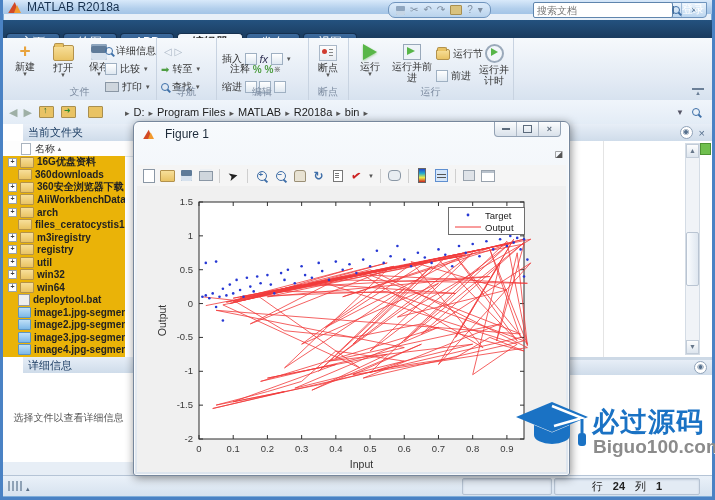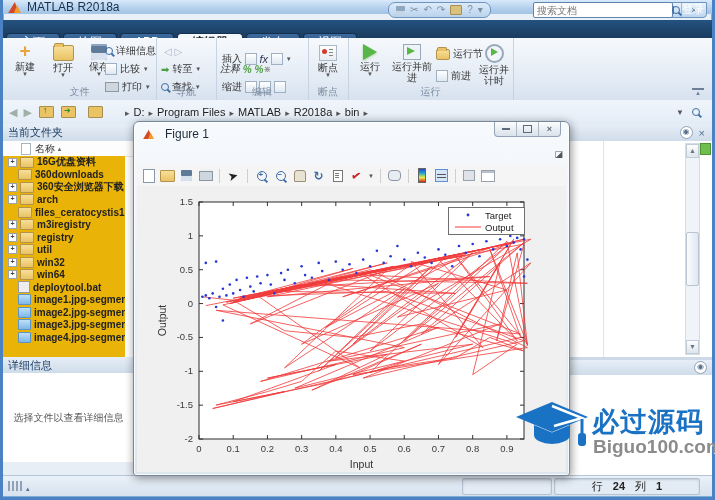--- a/index.html
+++ b/index.html
@@ -79,21 +79,21 @@
   .nav-ar{color:#9fb0a6;font-size:11px;margin-left:6px;cursor:pointer;}
   .minifold{width:13px;height:10px;background:#e9c364;border:1px solid #a98f4f;border-radius:1px;margin-left:7px;position:relative;cursor:pointer;}
   .minifold.up:after{content:"↑";position:absolute;left:3px;top:-2px;font-size:9px;color:#2c6e2c;font-weight:bold;}
   .minifold.go:after{content:"➜";position:absolute;left:2px;top:-1px;font-size:8px;color:#2c8e2c;}
   #crumbs{margin-left:18px;color:#222;}
   #crumbs b{font-weight:normal;}
   .crumb-sep{color:#555;font-size:9px;margin:0 4px;}
   #addr-right{position:absolute;right:8px;display:flex;gap:8px;align-items:center;}
   
   .phead{background:linear-gradient(#e7eef7,#cfdcea);border-bottom:1px solid #b3c2d4;
-         font-size:11px;color:#1c3d63;display:flex;align-items:center;padding:0 5px;}
+         font-size:11px;color:#1c3d63;display:flex;align-items:center;padding:0 5px;margin-left:20px;}
   #leftpanel{left:3px;top:124px;width:131px;bottom:24px;background:#fff;border-right:1px solid #b9c7d8;}
   #lp-head{left:3px;top:124px;width:131px;height:17px;}
   #colhead{left:3px;top:141px;width:131px;height:15px;background:#fdfdfd;border-bottom:1px solid #dfe5ec;
            display:flex;align-items:center;font-size:10px;color:#333;}
   #colhead .pageic{width:8px;height:10px;border:1px solid #aab4bf;background:#fff;margin:0 4px 0 18px;}
   #filelist{left:3px;top:156px;width:122px;height:201px;overflow:hidden;background:#eab308;font-weight:bold;}
   .frow{height:12.5px;display:flex;align-items:center;font-size:10px;color:#222;white-space:nowrap;cursor:pointer;}
   .exp{width:7px;height:7px;border:1px solid #9aa5b1;background:#fff;margin:0 3px 0 5px;flex:none;
        font-size:7px;line-height:5px;text-align:center;color:#444;}
   .exp.empty{border:none;background:none;}
@@ -256,21 +256,21 @@
       <div class="smallrow" style="left:5px;top:23px;">
         <span class="sic gr">➡</span><span>转至</span>&nbsp;<span class="dcar">▼</span></div>
       <div class="smallrow" style="left:5px;top:41px;">
         <span class="sic mag"></span><span>查找</span>&nbsp;<span class="dcar">▼</span></div>
       <div class="glabel">导航</div>
     </div>
 
     <div class="rgroup" style="left:213px;width:92px;">
       <div class="smallrow" style="left:6px;top:5px;margin-top:8px;">
         <span>插入</span>&nbsp;<span class="sq"></span>&nbsp;<i style="font-size:11px;color:#335;">fx</i>&nbsp;<span class="sq"></span>&nbsp;<span class="dcar">▼</span></div>
-      <div class="smallrow" style="left:4px;top:23px;font-style:italic;">
+      <div class="smallrow" style="left:14px;top:23px;">
         <span>注释</span>&nbsp;<span class="gr">%</span>&nbsp;<span class="gr">%</span><span style="color:#888;font-size:9px;">⋇</span></div>
       <div class="smallrow" style="left:6px;top:41px;font-family:Liberation Serif, serif;">
         <span>缩进</span>&nbsp;<span class="sq"></span>&nbsp;<span class="sq"></span>&nbsp;<span class="sq"></span></div>
       <div class="glabel">编辑</div>
     </div>
 
     <div class="rgroup" style="left:305px;width:40px;">
       <div class="bigbtn" style="left:2px;">
         <span class="i-bp"></span>
         <span class="lbl">断点</span>
@@ -336,20 +336,25 @@
       </div>
       <div class="frow">
         <span class="exp empty"></span>
         <span class="fic folder"></span>
         <span>360downloads</span>
       </div>
       <div class="frow">
         <span class="exp">+</span>
         <span class="fic folder"></span>
         <span>360安全浏览器下载</span>
+      </div>
+      <div class="frow">
+        <span class="exp">+</span>
+        <span class="fic folder"></span>
+        <span>AliWorkbenchData</span>
       </div>
       <div class="frow">
         <span class="exp">+</span>
         <span class="fic folder"></span>
         <span>arch</span>
       </div>
       <div class="frow">
         <span class="exp empty"></span>
         <span class="fic folder"></span>
         <span>files_ceratocystis1</span>

